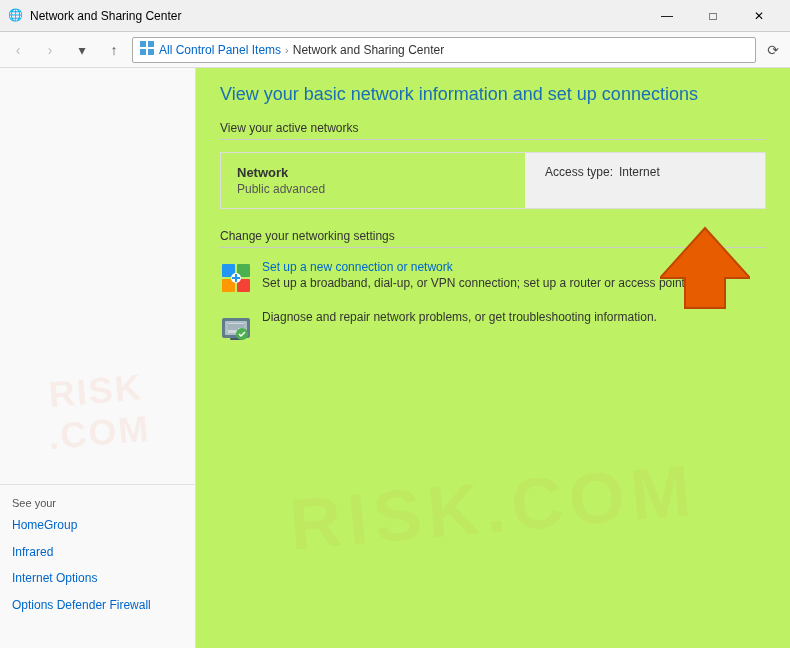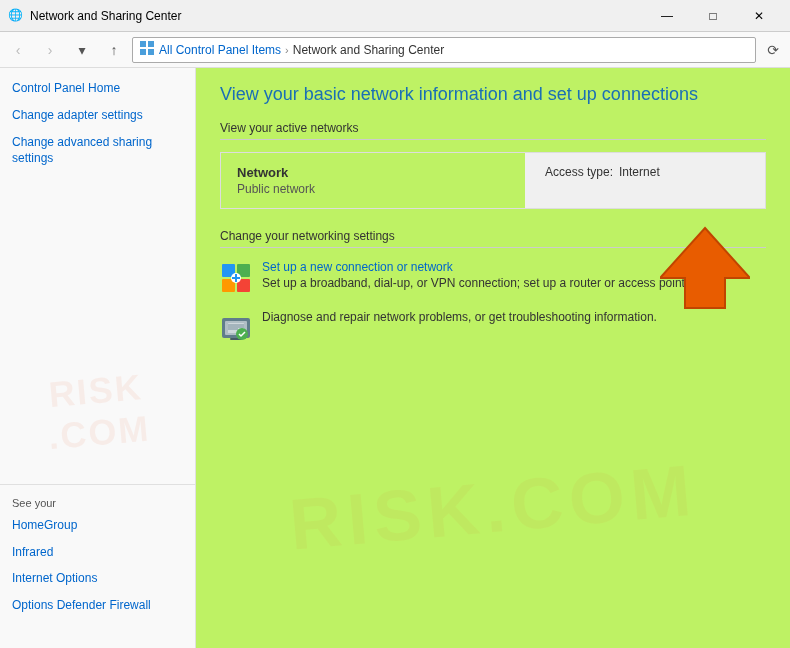--- a/index.html
+++ b/index.html
@@ -262,25 +262,20 @@
     <span class="path-current">Network and Sharing Center</span>
   </div>
 
   <button class="address-refresh">⟳</button>
 
 </div>
 
 <div class="main-layout">
 
   <div class="sidebar">
-    <div class="sidebar-nav">
-      <a class="sidebar-link">Control Panel Home</a>
-      <a class="sidebar-link">Change adapter settings</a>
-      <a class="sidebar-link">Change advanced sharing settings</a>
-    </div>
 
     <div style="flex:1; min-height: 280px; position: relative; overflow: hidden;">
       <div style="position:absolute; bottom: 30px; left:-20px; right:-20px; text-align:center; pointer-events:none; opacity:0.07; transform: rotate(-5deg);">
         <div style="font-size:36px; font-weight:900; color:#e05020; letter-spacing:2px; font-family: Arial Black, sans-serif;">RISK</div>
         <div style="font-size:36px; font-weight:900; color:#e05020; letter-spacing:2px; font-family: Arial Black, sans-serif;">.COM</div>
       </div>
     </div>
 
     <div class="sidebar-bottom">
       <div class="see-also-title">See your</div>
@@ -293,21 +288,21 @@
 
   <div class="content">
 
     <h1 class="page-title">View your basic network information and set up connections</h1>
 
     <div class="section-header">View your active networks</div>
 
     <div class="networks-box">
       <div class="network-left">
         <div class="network-name">Network</div>
-        <div class="network-type">Public network</div>
+        <div class="network-type">Public advanced</div>
       </div>
       <div class="network-right">
         <div class="network-right-row">
           <span>Access type:</span>
           <span>Internet</span>
         </div>
       </div>
     </div>
 
     <div class="arrow-container">

